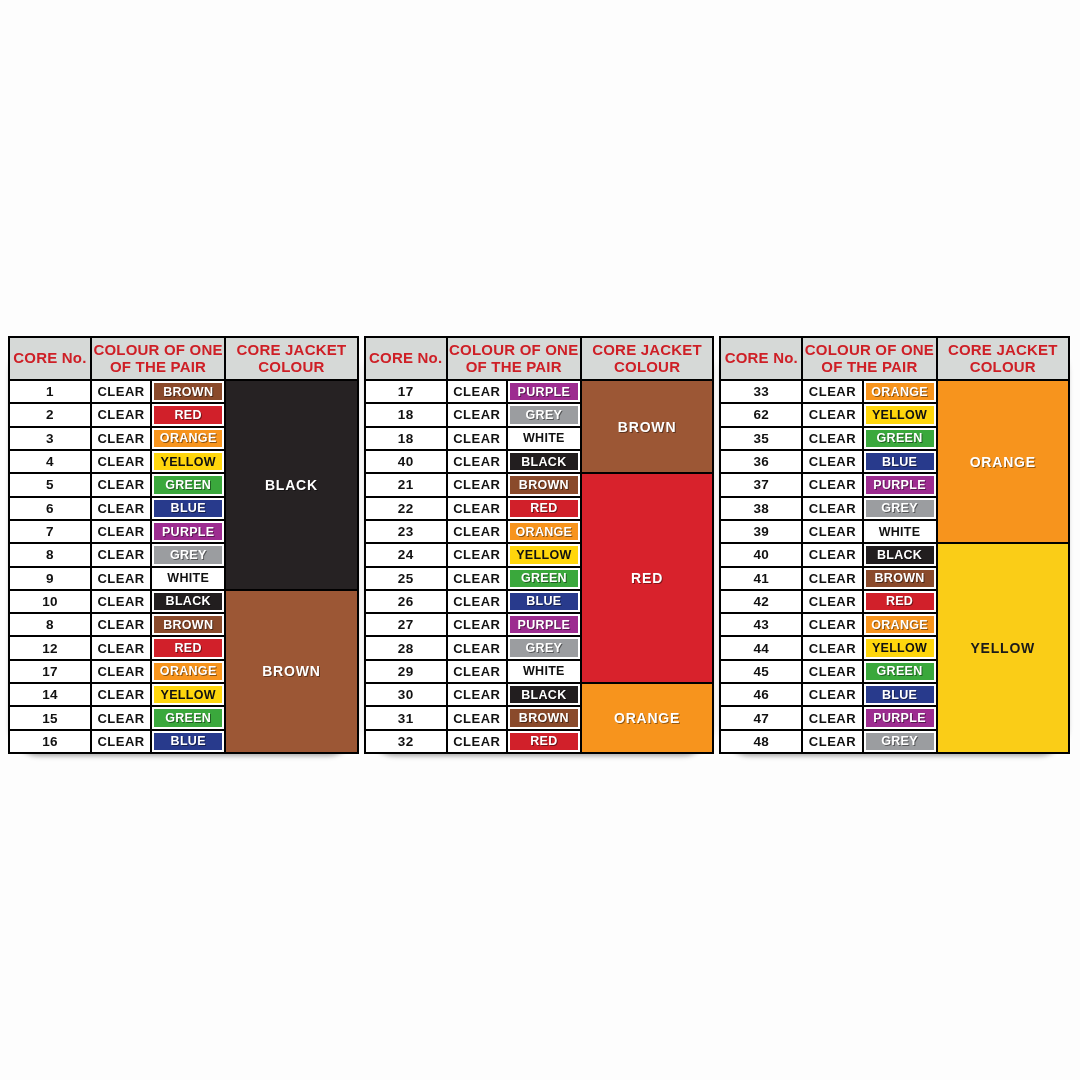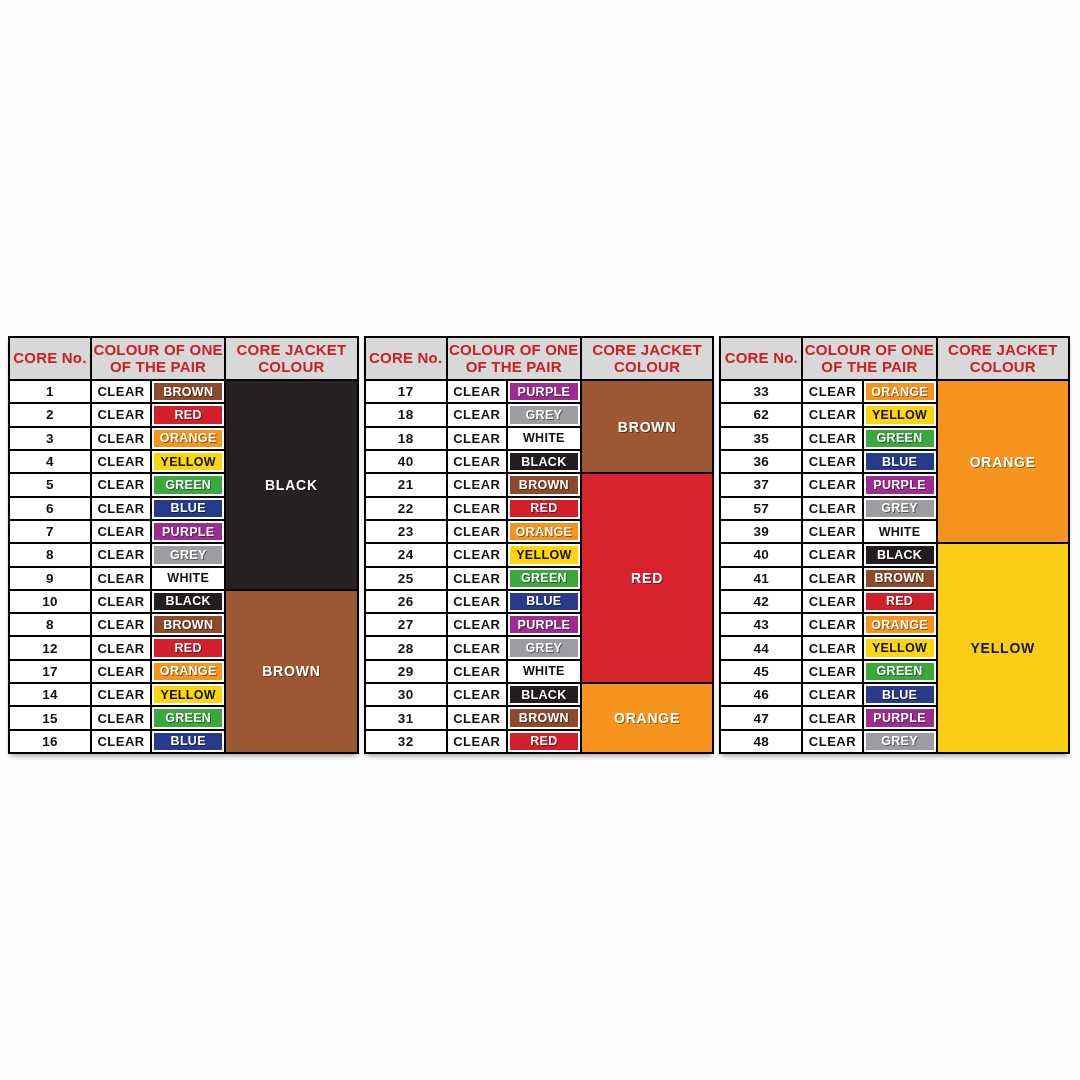--- a/index.html
+++ b/index.html
@@ -21,20 +21,21 @@
     display: flex;
     gap: 5px;
   }
   table.cc {
     border-collapse: collapse;
     table-layout: fixed;
     flex: 1 1 0;
     height: 418px;
     background: #ffffff;
     box-shadow: 0 4px 5px -2px rgba(0,0,0,0.35);
+    border-radius: 31px;
   }
   .cc th, .cc td {
     border: 2px solid #000000;
     padding: 0;
     text-align: center;
     vertical-align: middle;
     overflow: hidden;
   }
   .cc th {
     height: 41px;
@@ -295,21 +296,21 @@
             <td class="no">36</td>
             <td class="clear">CLEAR</td>
             <td class="sw outlined" style="background: rgb(40, 58, 140); color: rgb(255, 255, 255);">BLUE</td>
           </tr>
           <tr>
             <td class="no">37</td>
             <td class="clear">CLEAR</td>
             <td class="sw outlined" style="background: rgb(157, 44, 144); color: rgb(255, 255, 255);">PURPLE</td>
           </tr>
           <tr>
-            <td class="no">57</td>
+            <td class="no">38</td>
             <td class="clear">CLEAR</td>
             <td class="sw outlined" style="background: rgb(155, 157, 160); color: rgb(255, 255, 255);">GREY</td>
           </tr>
           <tr>
             <td class="no">39</td>
             <td class="clear">CLEAR</td>
             <td class="sw" style="background: rgb(255, 255, 255); color: rgb(17, 17, 17);">WHITE</td>
           </tr>
           <tr>
             <td class="no">40</td>

